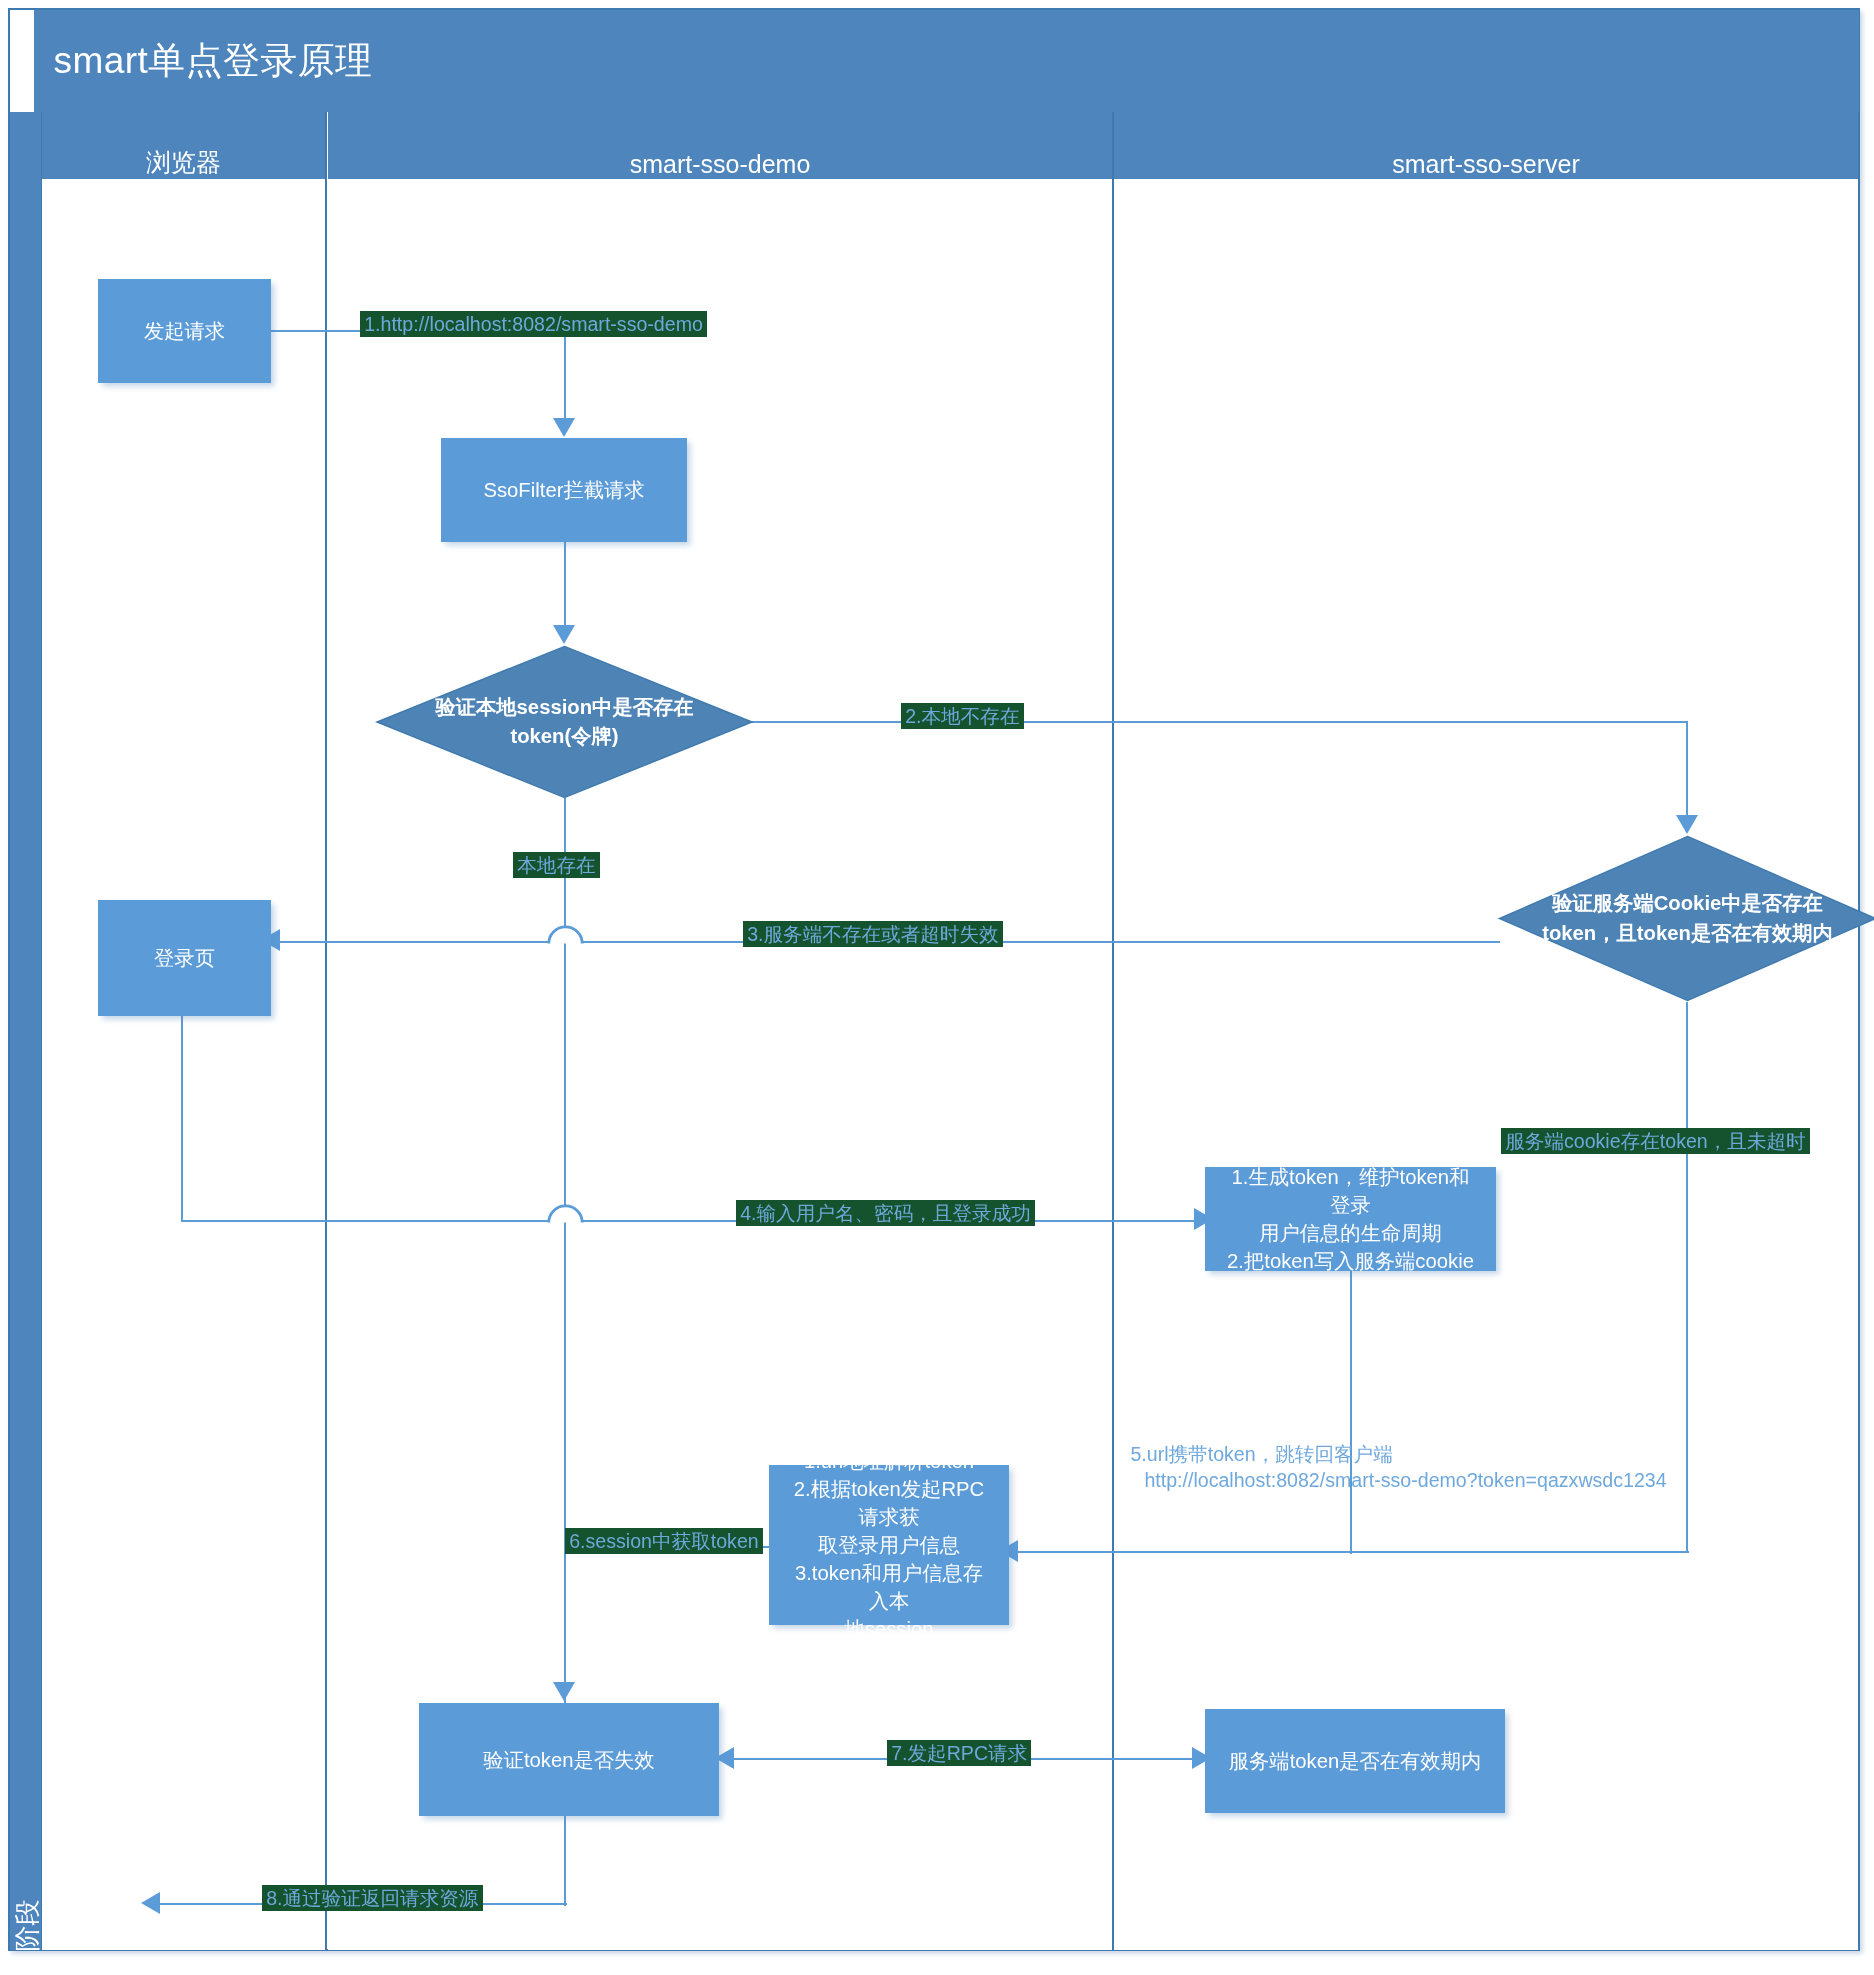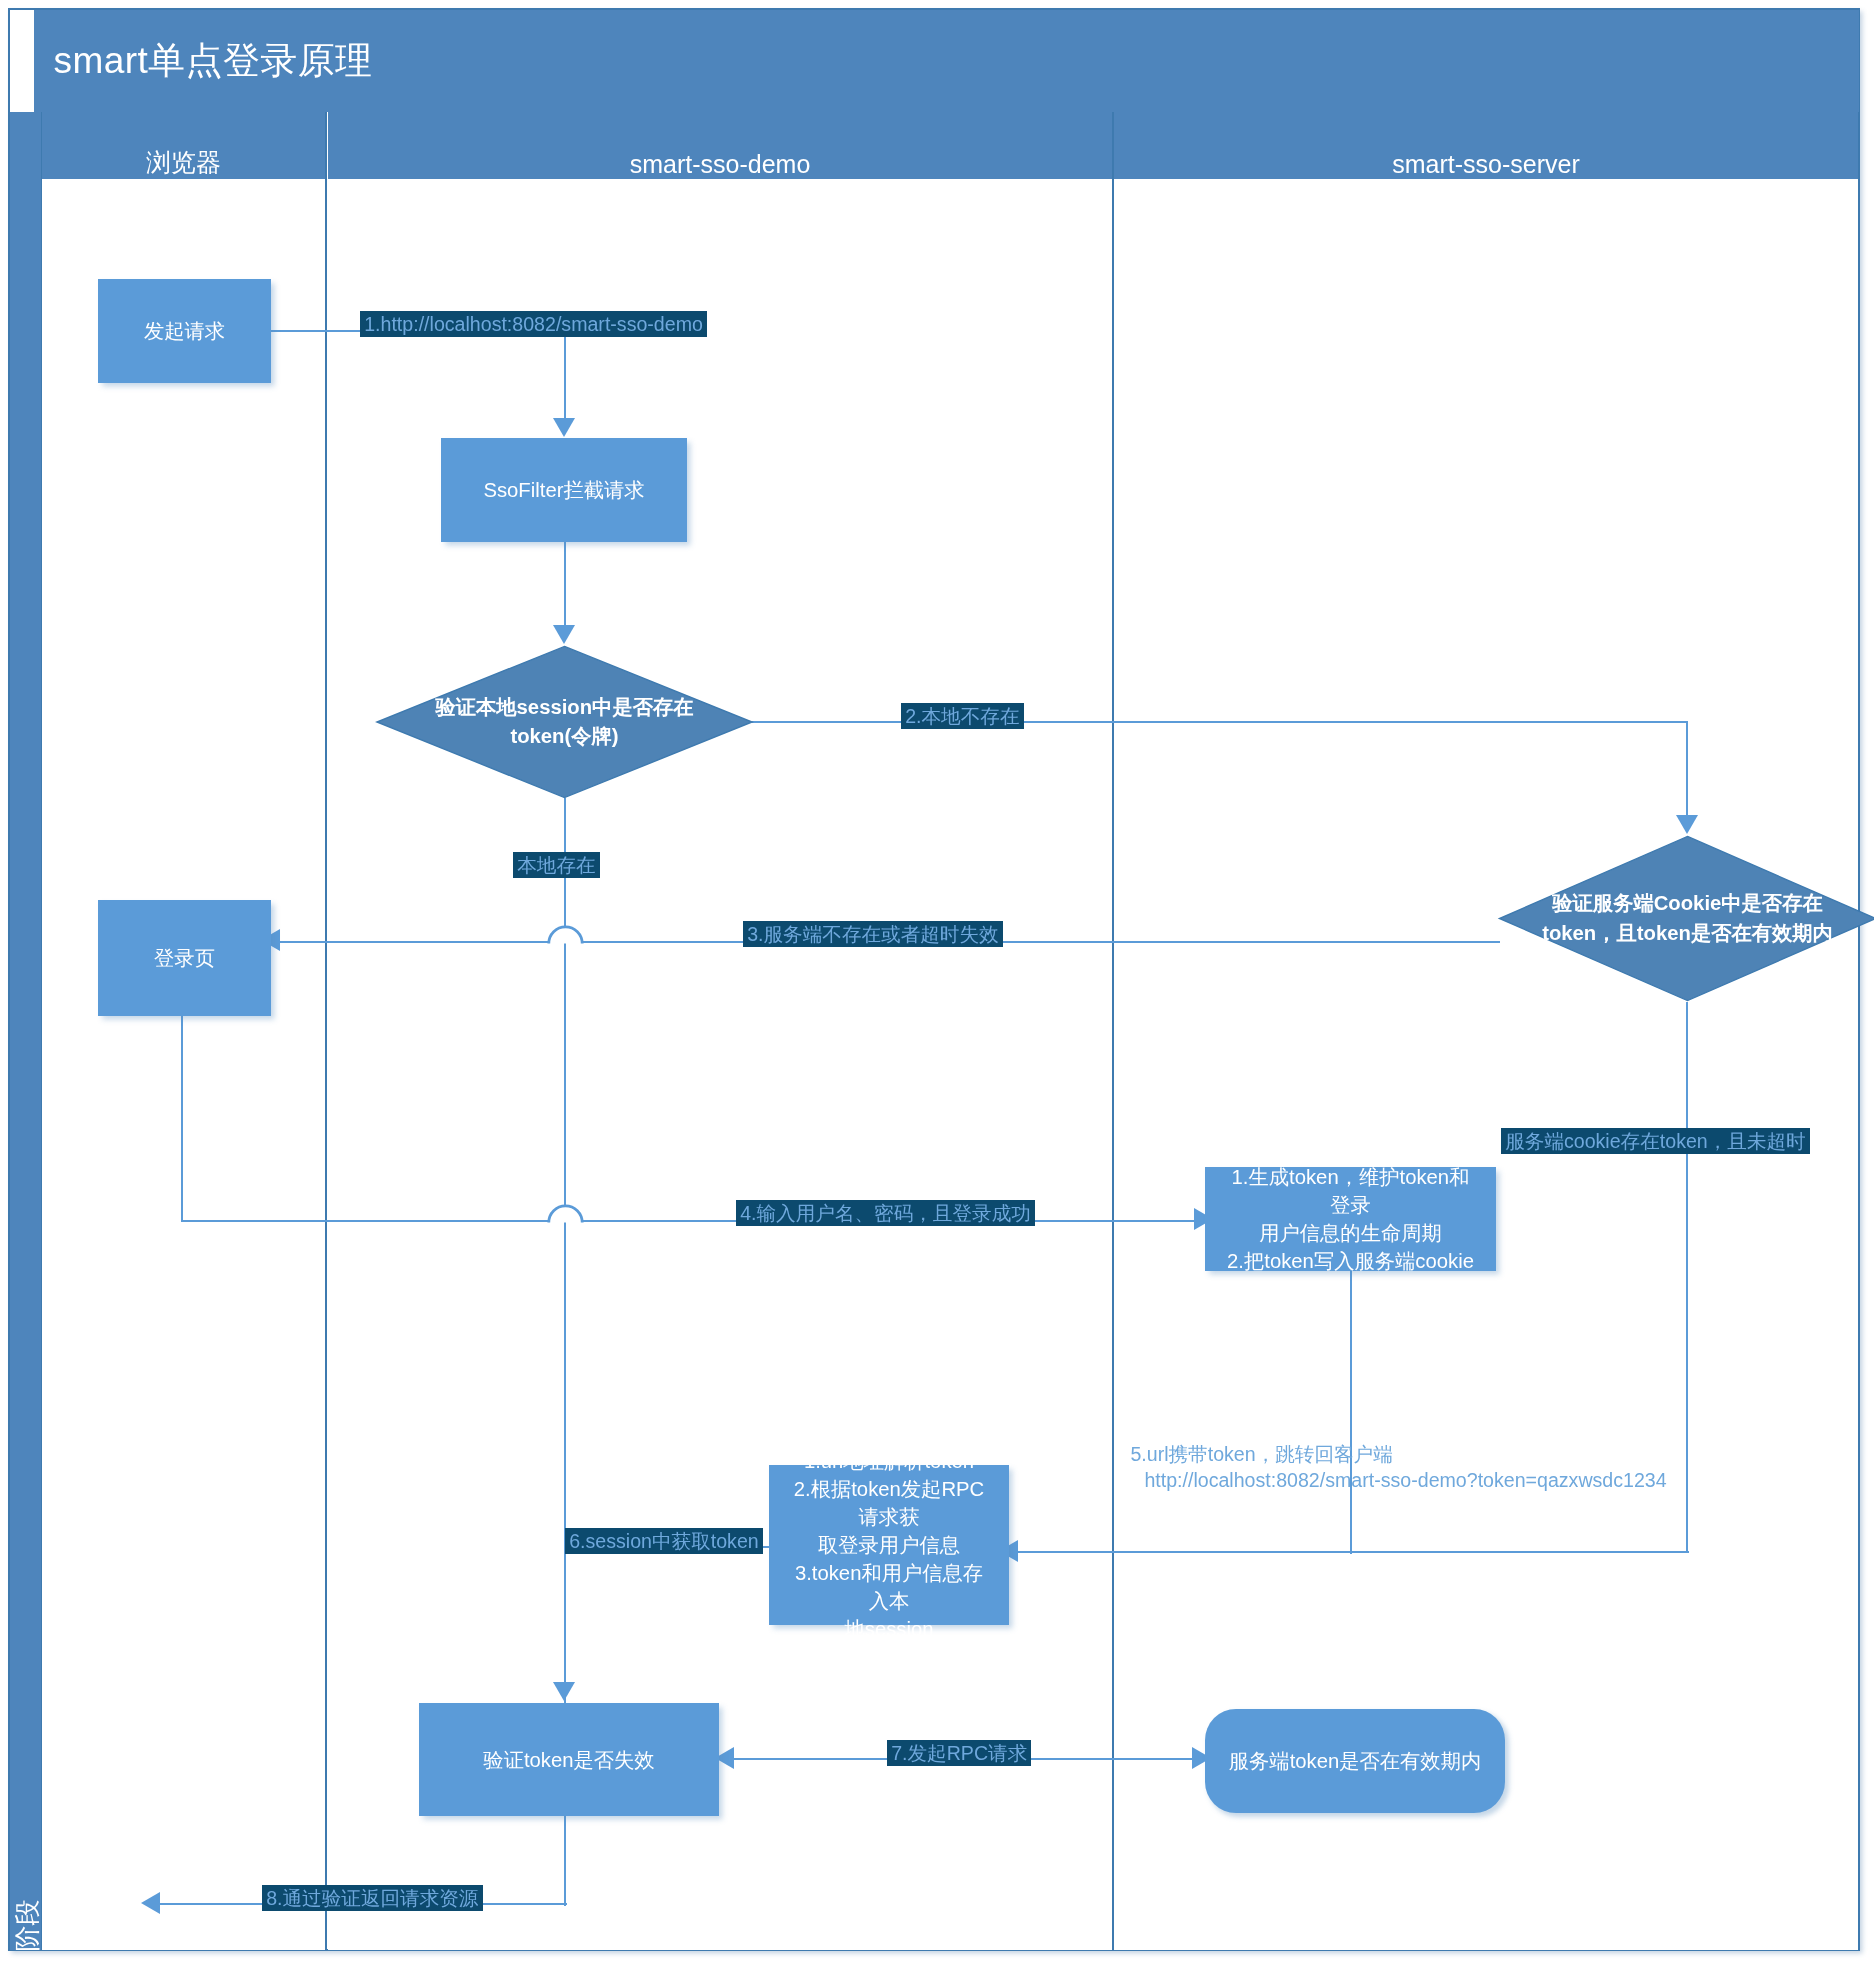--- a/index.html
+++ b/index.html
@@ -177,21 +177,21 @@
   }
   .hop svg { display: block; }
 
   
   .edge-label {
     position: absolute;
     color: #6FA8DC;
     font-size: 19.6px;
     line-height: 1.35;
     white-space: nowrap;
-    background: #0c4a6e;
+    background: #14532d;
     padding: 0 4.2px;
     z-index: 7;
   }
   .edge-label.multi { white-space: normal; }
   .edge-label.c { text-align: center; }
 </style>
 </head>
 <body>
 
 <div id="canvas">
@@ -271,21 +271,21 @@
       <div>取登录用户信息</div>
       <div>3.token和用户信息存入本</div>
       <div>地session</div>
     </div>
   </div>
 
   <div class="node" style="left:419px; top:1703px; width:300px; height:113px;">
     <span>验证token是否失效</span>
   </div>
 
-  <div class="node" style="left:1205px; top:1709px; width:300px; height:104px;border-radius:31px;">
+  <div class="node" style="left:1205px; top:1709px; width:300px; height:104px;">
     <span>服务端token是否在有效期内</span>
   </div>
 
   <div class="hline" style="left:271px; top:330px; width:295px;"></div>
   <div class="vline" style="left:564px; top:330px; height:90px;"></div>
   <div class="arrow down" style="left:553px; top:418px;"></div>
   <div class="edge-label" style="left:360px; top:311px;">1.http://localhost:8082/smart-sso-demo</div>
 
   <div class="vline" style="left:564px; top:542px; height:84px;"></div>
   <div class="arrow down" style="left:553px; top:625px;"></div>

